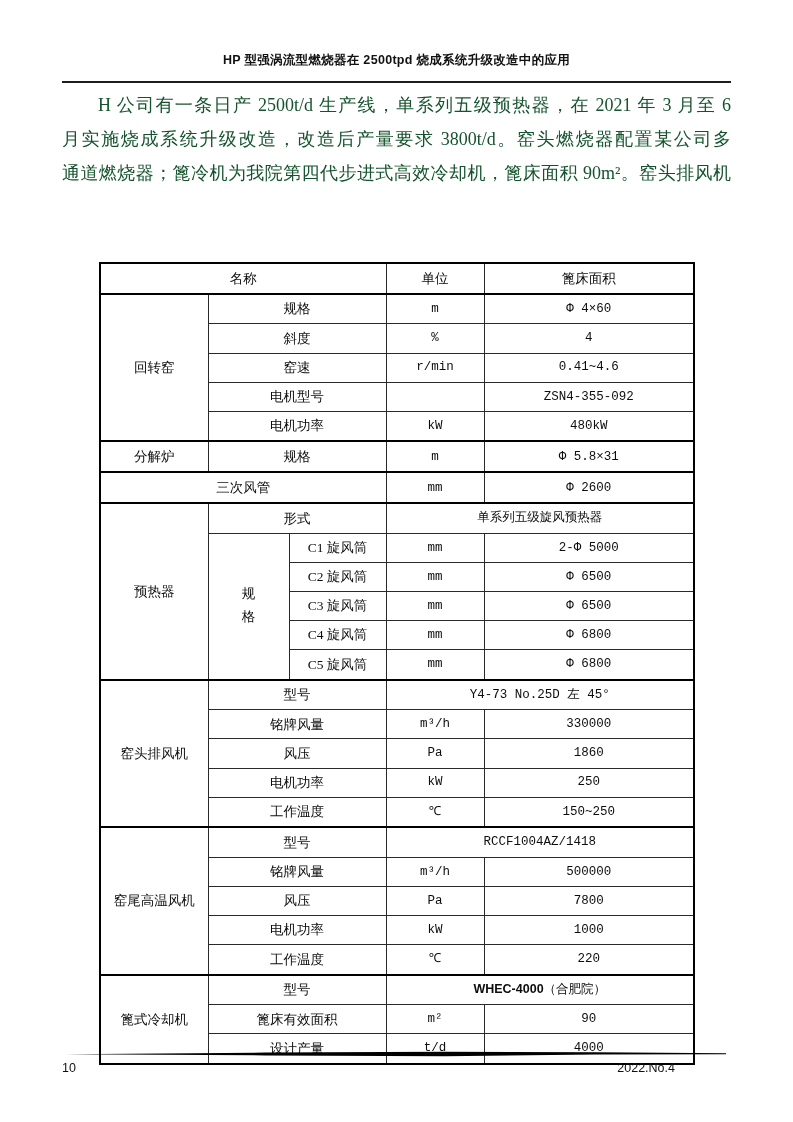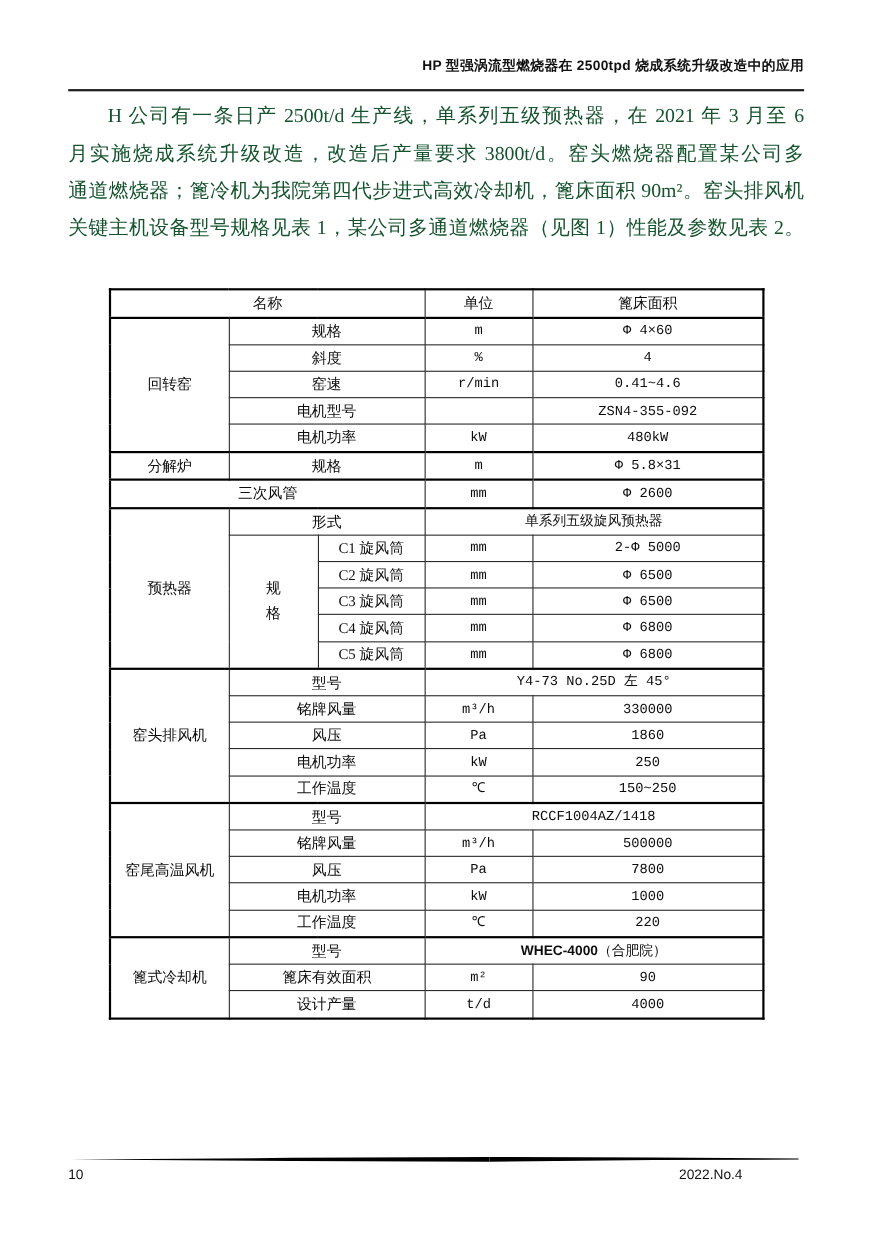--- a/index.html
+++ b/index.html
@@ -1,37 +1,37 @@
 <!DOCTYPE html>
 <html><head>
 <meta charset="utf-8">
 <style>
   html,body{margin:0;padding:0;background:#ffffff;}
   .page{position:relative;width:793px;height:1122px;background:#ffffff;
         font-family:"Liberation Serif","DejaVu Serif",serif;color:#111;overflow:hidden;}
 
   
-  .htitle{position:absolute;top:52px;left:62px;width:669px;text-align:right;
+  .htitle{position:absolute;top:52px;left:62px;width:669px;text-align:center;
           font-family:"Liberation Sans","DejaVu Sans",sans-serif;
           font-size:12.5px;font-weight:600;letter-spacing:.3px;}
   .hrule{position:absolute;top:81px;left:62px;width:669px;height:2px;background:#1c1c1c;}
 
   
   .bodytext{position:absolute;top:88px;left:62px;width:669px;
             font-size:18px;line-height:34px;color:#14532d;}
   .bl{text-align:justify;text-align-last:justify;height:34px;overflow:hidden;}
   .bl.first{text-indent:2em;}
 
   
   .ttitle{position:absolute;top:238px;left:62px;width:669px;text-align:center;
           font-family:"Liberation Sans","DejaVu Sans",sans-serif;
           font-size:15px;font-weight:700;letter-spacing:1px;}
 
   
-  table.spec{position:absolute;top:262px;left:99px;width:594px;height:665px;
+  table.spec{position:absolute;top:262px;left:99px;width:594px;height:803px;
              border-collapse:collapse;table-layout:fixed;border:2px solid #000;
              font-size:13.5px;color:#0d0d0d;}
   table.spec td{border:1px solid #2a2a2a;text-align:center;vertical-align:middle;
                 padding:0 2px;overflow:hidden;line-height:1.15;}
   tr.gs td{border-top:2px solid #000;}
   td.u,td.v{font-family:"Liberation Mono","DejaVu Sans Mono",monospace;font-size:12.5px;}
   .stack{width:1.2em;margin:0 auto;word-break:break-all;line-height:1.7;}
   .brand{font-family:"Liberation Sans","DejaVu Sans",sans-serif;font-weight:700;}
 
   
@@ -46,21 +46,20 @@
 
 <div class="page">
 
   <div class="htitle">HP 型强涡流型燃烧器在 2500tpd 烧成系统升级改造中的应用</div>
   <div class="hrule"></div>
 
   <div class="bodytext">
     <div class="bl first">H 公司有一条日产 2500t/d 生产线，单系列五级预热器，在 2021 年 3 月至 6</div>
     <div class="bl">月实施烧成系统升级改造，改造后产量要求 3800t/d。窑头燃烧器配置某公司多</div>
     <div class="bl">通道燃烧器；篦冷机为我院第四代步进式高效冷却机，篦床面积 90m²。窑头排风机</div>
-    <div class="bl">关键主机设备型号规格见表 1，某公司多通道燃烧器（见图 1）性能及参数见表 2。</div>
   </div>
 
 
   <table class="spec">
     <colgroup>
       <col style="width:108px">
         <col style="width:81px">
         <col style="width:97px">
       <col style="width:98px">
         <col style="width:210px">

